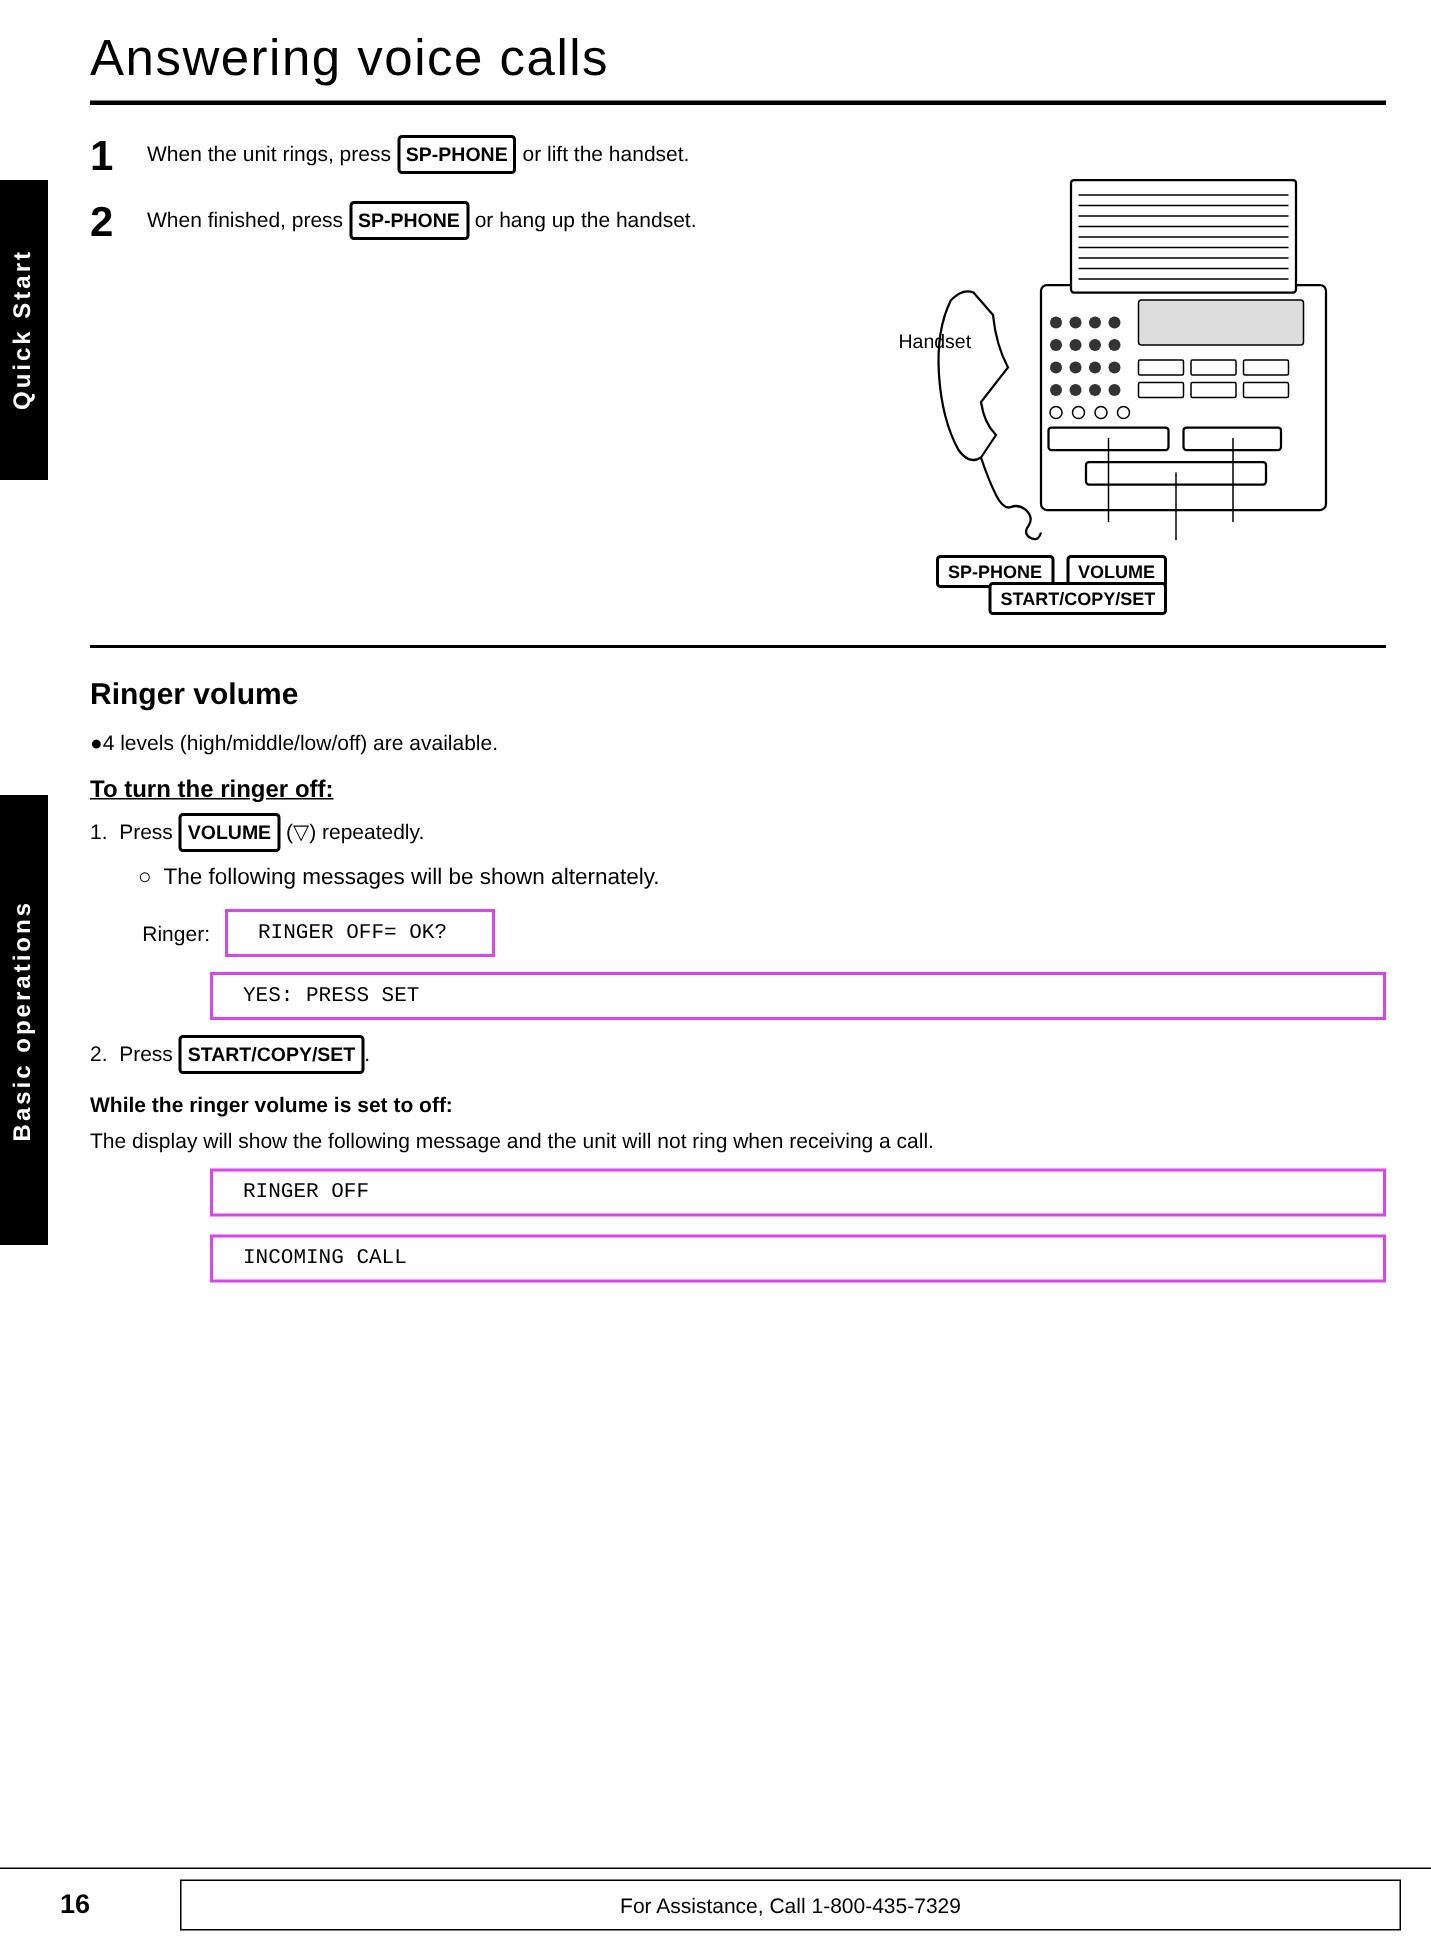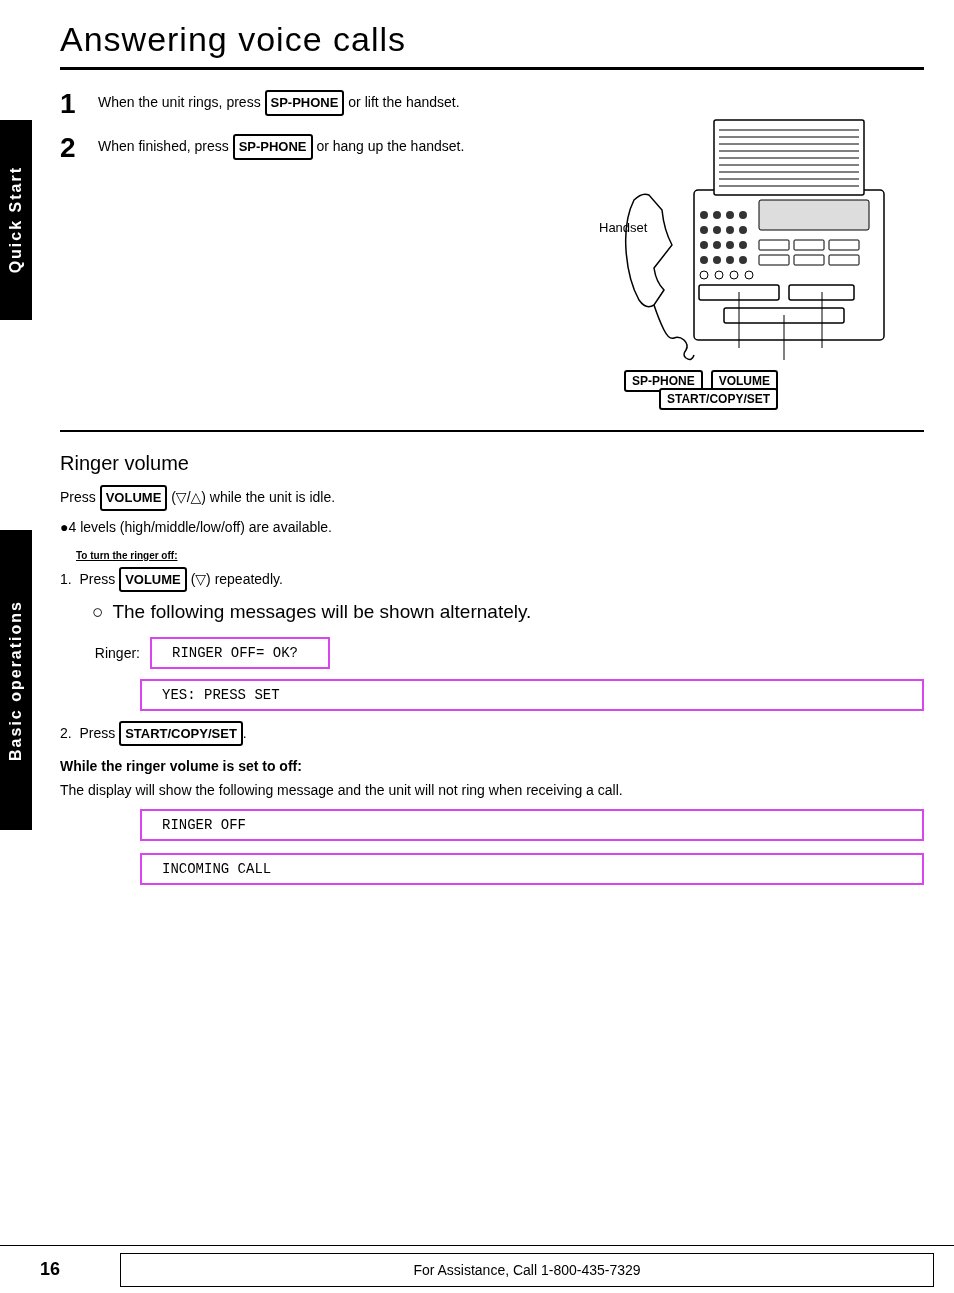--- a/index.html
+++ b/index.html
@@ -126,48 +126,48 @@
     
     .section-divider {
       border: none;
       border-top: 2px solid #000;
       margin: 20px 0;
     }
 
     
     .section-title {
       font-size: 20px;
-      font-weight: normal;
+      font-weight: bold;
       margin-bottom: 10px;
     }
 
     .section-intro {
       margin-bottom: 6px;
       font-size: 14px;
       line-height: 1.5;
     }
 
     .subsection-title {
       font-weight: bold;
-      font-size: 10px;
+      font-size: 16px;
       text-decoration: underline;
-      margin: 12px 0 6px 16px;
+      margin: 12px 0 6px 0;
     }
 
     .numbered-step {
       display: flex;
       gap: 6px;
       margin-bottom: 6px;
       font-size: 14px;
       line-height: 1.5;
     }
 
     .bullet-item {
       margin-left: 16px;
-      font-size: 19px;
+      font-size: 15px;
       line-height: 1.5;
     }
 
     .bullet-item::before {
       content: '○';
       margin-right: 4px;
     }
 
     
     .display-box-row {
@@ -356,23 +356,20 @@
       </div>
     </div>
   </div>
 
   <hr class="section-divider">
 
   <div>
     <h2 class="section-title">Ringer volume</h2>
 
     <p class="section-intro">
-      Press <span class="key-badge">VOLUME</span> (▽/△) while the unit is idle.
-    </p>
-    <p class="section-intro">
       ●4 levels (high/middle/low/off) are available.
     </p>
 
     <p class="subsection-title">To turn the ringer off:</p>
 
     <div class="numbered-step">
       <span>1.&nbsp; Press <span class="key-badge">VOLUME</span> (▽) repeatedly.</span>
     </div>
 
     <p class="bullet-item" style="list-style:none; margin-left:32px;">

